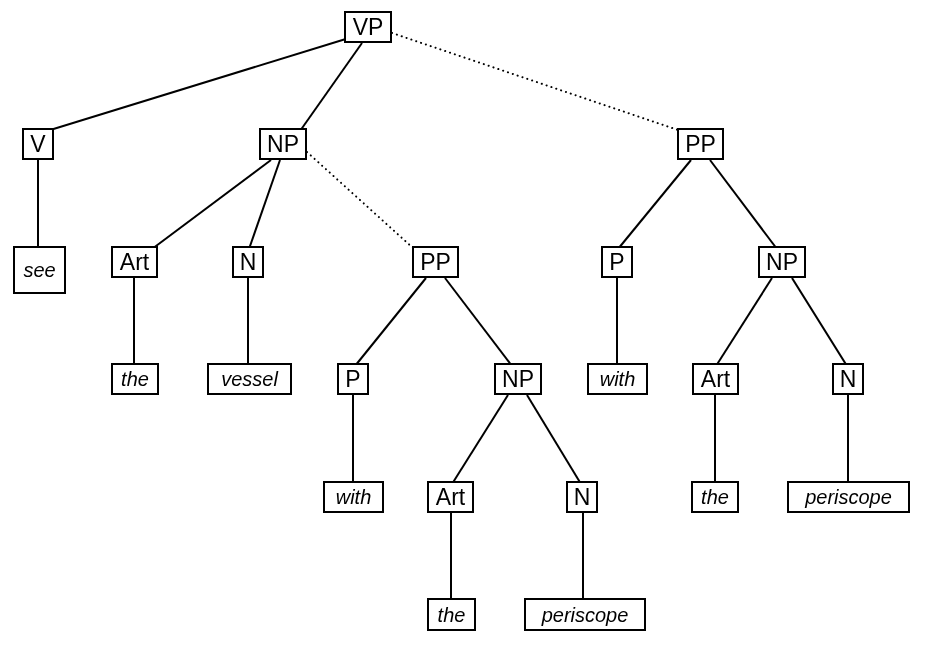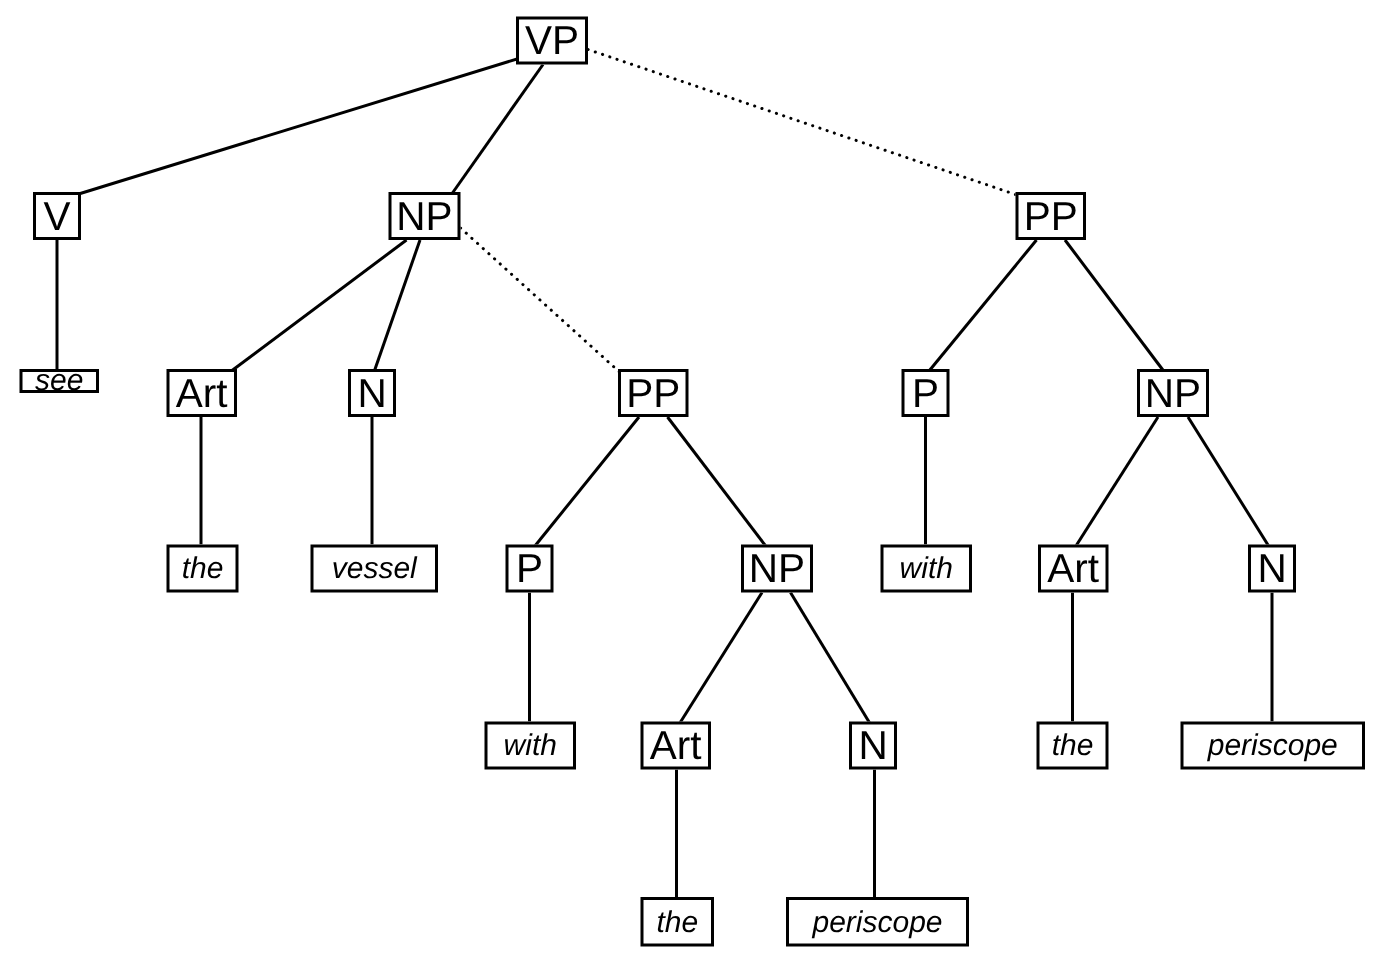--- a/index.html
+++ b/index.html
@@ -30,21 +30,21 @@
     border: 2px solid #000000;
     background: #ffffff;
     display: flex;
     align-items: center;
     justify-content: center;
     color: #000000;
     line-height: 1;
     white-space: nowrap;
   }
   .node.cat {
-    font-size: 27px;
+    font-size: 23px;
     font-style: normal;
     font-family: "Liberation Sans", sans-serif;
   }
   .node.word {
     font-size: 20px;
     font-style: italic;
     font-family: "Liberation Sans", sans-serif;
   }
 </style>
 </head>
@@ -74,21 +74,21 @@
       <line x1="772" y1="278" x2="716" y2="366" stroke="#000000" stroke-width="2"></line>
       <line x1="792" y1="278" x2="847" y2="366" stroke="#000000" stroke-width="2"></line>
       <line x1="715" y1="395" x2="715" y2="481" stroke="#000000" stroke-width="2"></line>
       <line x1="848" y1="395" x2="848" y2="481" stroke="#000000" stroke-width="2"></line>
     </svg>
   <div id="node-layer">
       <div class="node cat" style="left: 344px; top: 11px; width: 48px; height: 32px;">VP</div>
       <div class="node cat" style="left: 22px; top: 128px; width: 32px; height: 32px;">V</div>
       <div class="node cat" style="left: 259px; top: 128px; width: 48px; height: 32px;">NP</div>
       <div class="node cat" style="left: 677px; top: 128px; width: 47px; height: 32px;">PP</div>
-      <div class="node word" style="left: 13px; top: 246px; width: 53px; height: 16px;">see</div>
+      <div class="node word" style="left: 13px; top: 246px; width: 53px; height: 48px;">see</div>
       <div class="node cat" style="left: 111px; top: 246px; width: 47px; height: 32px;">Art</div>
       <div class="node cat" style="left: 232px; top: 246px; width: 32px; height: 32px;">N</div>
       <div class="node cat" style="left: 412px; top: 246px; width: 47px; height: 32px;">PP</div>
       <div class="node cat" style="left: 601px; top: 246px; width: 32px; height: 32px;">P</div>
       <div class="node cat" style="left: 758px; top: 246px; width: 48px; height: 32px;">NP</div>
       <div class="node word" style="left: 111px; top: 363px; width: 48px; height: 32px;">the</div>
       <div class="node word" style="left: 207px; top: 363px; width: 85px; height: 32px; font-style: italic;">vessel</div>
       <div class="node cat" style="left: 337px; top: 363px; width: 32px; height: 32px;">P</div>
       <div class="node cat" style="left: 494px; top: 363px; width: 48px; height: 32px;">NP</div>
       <div class="node word" style="left: 587px; top: 363px; width: 61px; height: 32px;">with</div>

